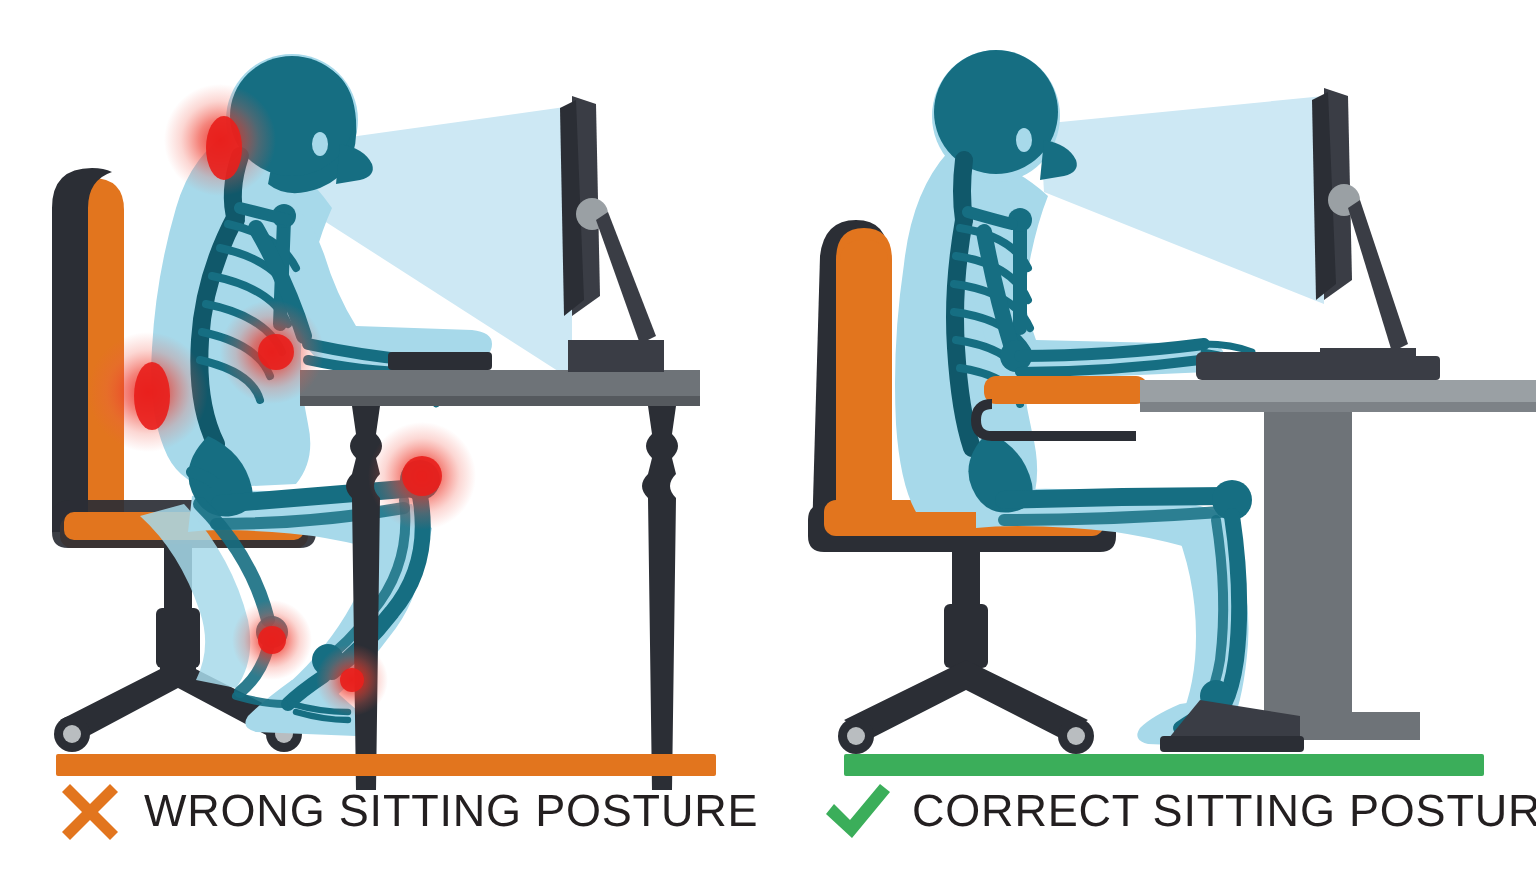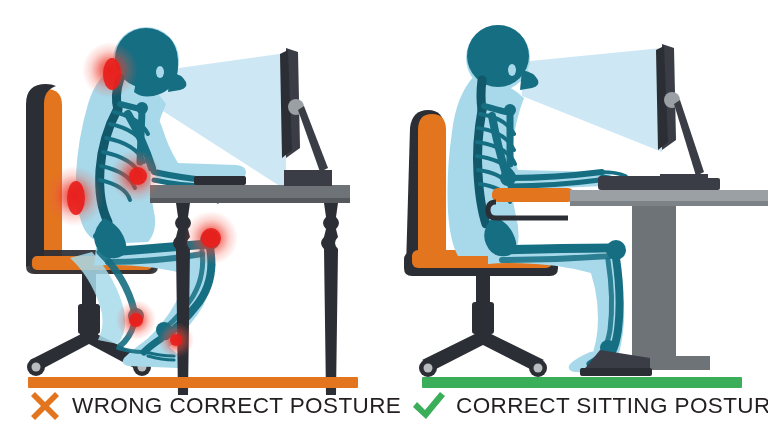--- a/index.html
+++ b/index.html
@@ -187,21 +187,21 @@
     </svg>
 
     <div class="floor" style="left:28px;width:330px;top:377px;background:#E2751E;"></div>
 
     <div class="caption">
       <div class="mark">
         <svg width="34" height="34" viewBox="0 0 34 34">
           <path d="M7 3 L17 13 L27 3 L31 7 L21 17 L31 27 L27 31 L17 21 L7 31 L3 27 L13 17 L3 7 Z" fill="#E2751E"></path>
         </svg>
       </div>
-      <div class="cap-text">WRONG CORRECT POSTURE</div>
+      <div class="cap-text">WRONG SITTING POSTURE</div>
     </div>
   </div>
 
   <div class="panel" id="panel-correct">
 
     <svg class="scene" width="384" height="441" viewBox="0 0 384 441">
 
       <polygon points="136,62 278,48 278,152 138,96" fill="#CDE8F4"></polygon>
 
       <g>

